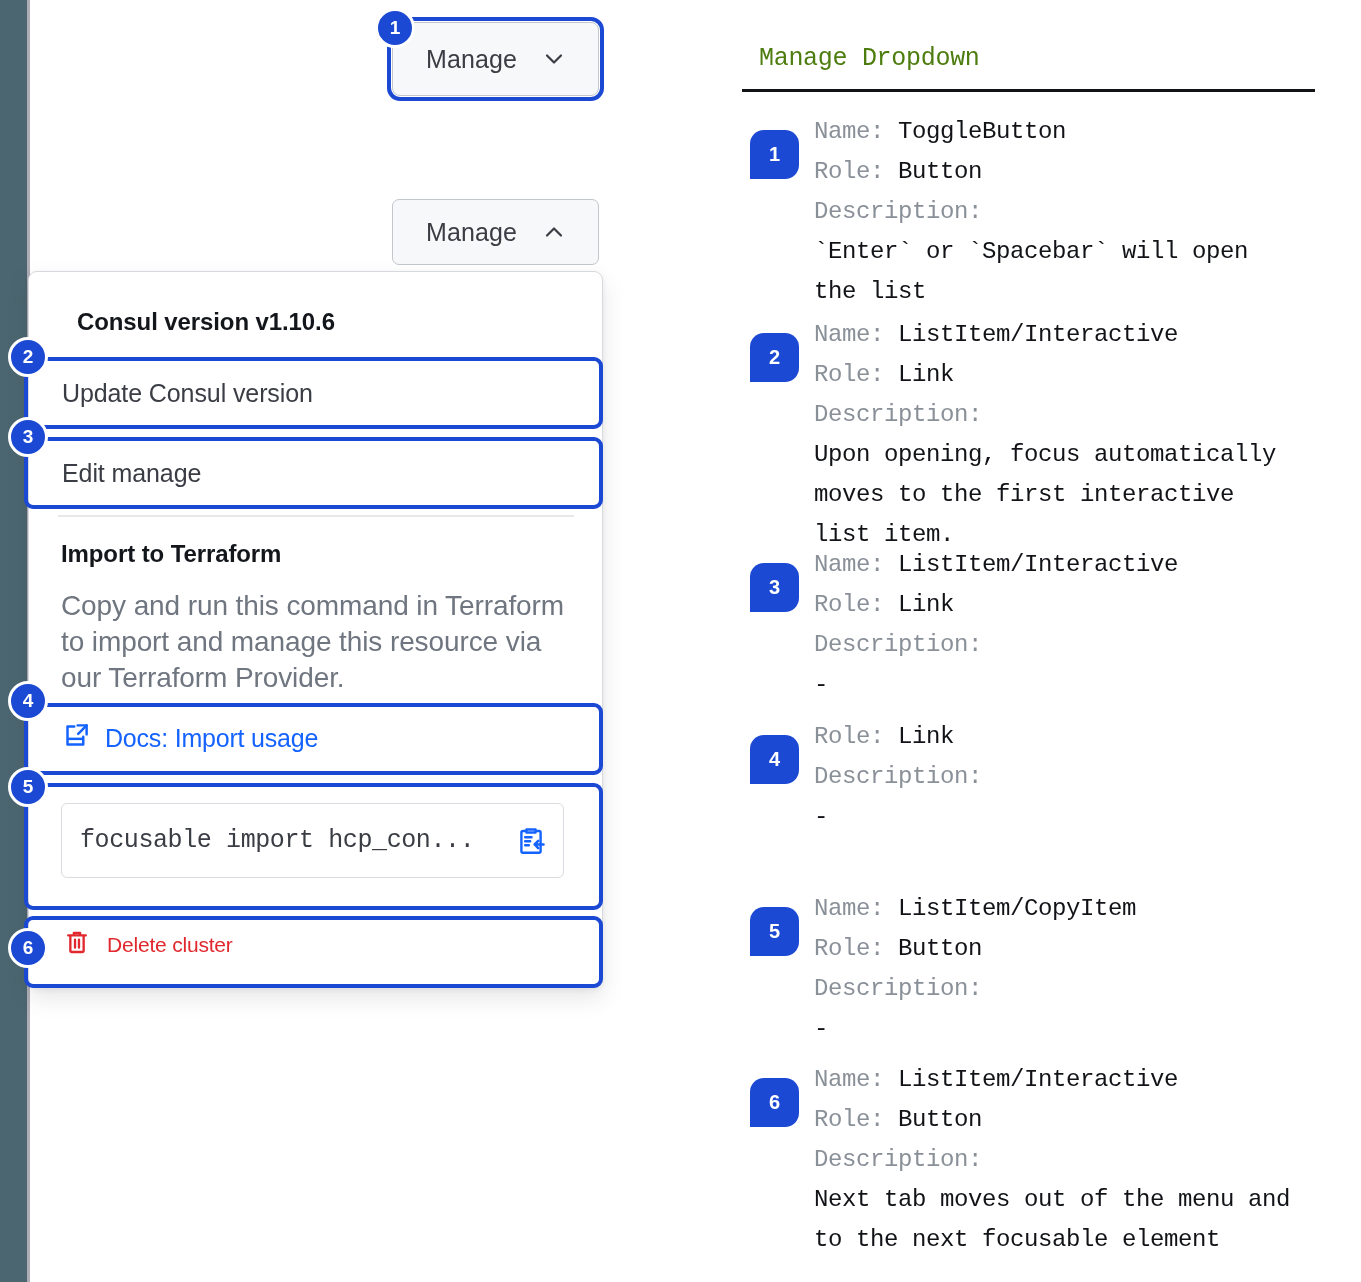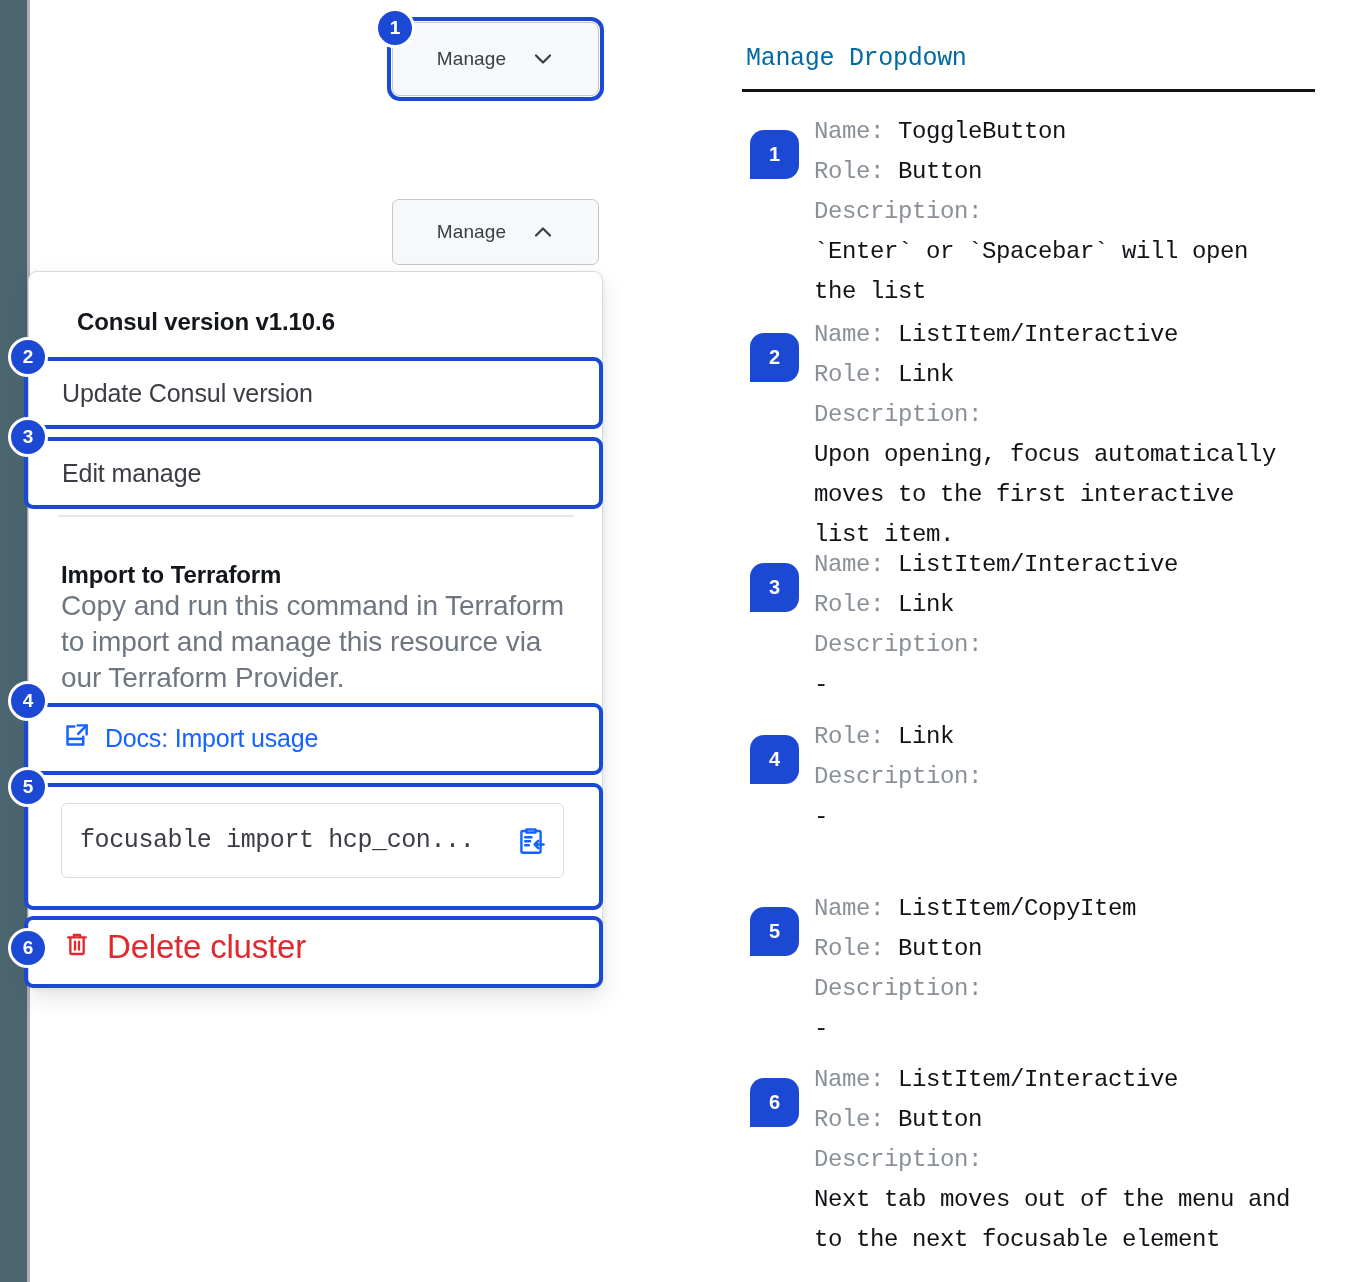--- a/index.html
+++ b/index.html
@@ -37,21 +37,21 @@
 
   
   .manage-btn{
     position:absolute;
     box-sizing:border-box;
     background:#f7f8f9;
     border:1px solid #c2c7cb;
     border-radius:7px;
     display:flex;align-items:center;justify-content:center;
     gap:26px;
-    font-size:19px;
+    font-size:25px;
     color:#3b3d45;
     letter-spacing:.1px;
   }
   .manage-btn .chev{
     display:inline-flex;align-items:center;justify-content:center;
     width:22px;height:22px;
   }
   .manage-btn.focused{
     outline:4px solid #1c49d4;
     outline-offset:1px;
@@ -98,21 +98,20 @@
     box-sizing:border-box;
     z-index:20;
     pointer-events:none;
   }
 
   
   #tf-title{
     position:absolute;left:61px;top:540px;
     font-size:24px;font-weight:700;color:#13161a;
     letter-spacing:-.1px;
-    margin-top:21px;
   }
   #tf-desc{
     position:absolute;left:61px;top:588px;width:510px;
     font-size:28px;color:#6f7680;line-height:36px;
     letter-spacing:-.1px;
   }
 
   #docs-link{
     position:absolute;left:63px;top:722px;
     display:flex;align-items:center;gap:15px;
@@ -134,31 +133,31 @@
     white-space:nowrap;
   }
   #copy-icon-btn{
     position:absolute;right:15px;top:50%;transform:translateY(-50%);
     width:34px;height:34px;display:flex;align-items:center;justify-content:center;
   }
 
   #delete-row{
     position:absolute;left:63px;top:928px;
     display:flex;align-items:center;gap:16px;
-    font-size:33px;color:#e0282e;letter-spacing:-.2px;
+    font-size:21px;color:#e0282e;letter-spacing:-.2px;
   }
 
   
   #doc-col{
     position:absolute;left:742px;top:0;width:600px;height:1282px;
   }
   #doc-title{
-    position:absolute;left:4px;top:44px;
+    position:absolute;left:17px;top:44px;
     font-family:"Liberation Mono", monospace;
-    font-size:25px;color:#0369a1;letter-spacing:-.3px;
+    font-size:25px;color:#4d7c0f;letter-spacing:-.3px;
   }
   #doc-rule{
     position:absolute;left:0;top:89px;width:573px;height:3px;background:#111317;
   }
 
   .doc-entry{ position:absolute; left:0; width:600px; }
 
   .pin-badge{
     position:absolute;left:8px;
     width:49px;height:49px;

